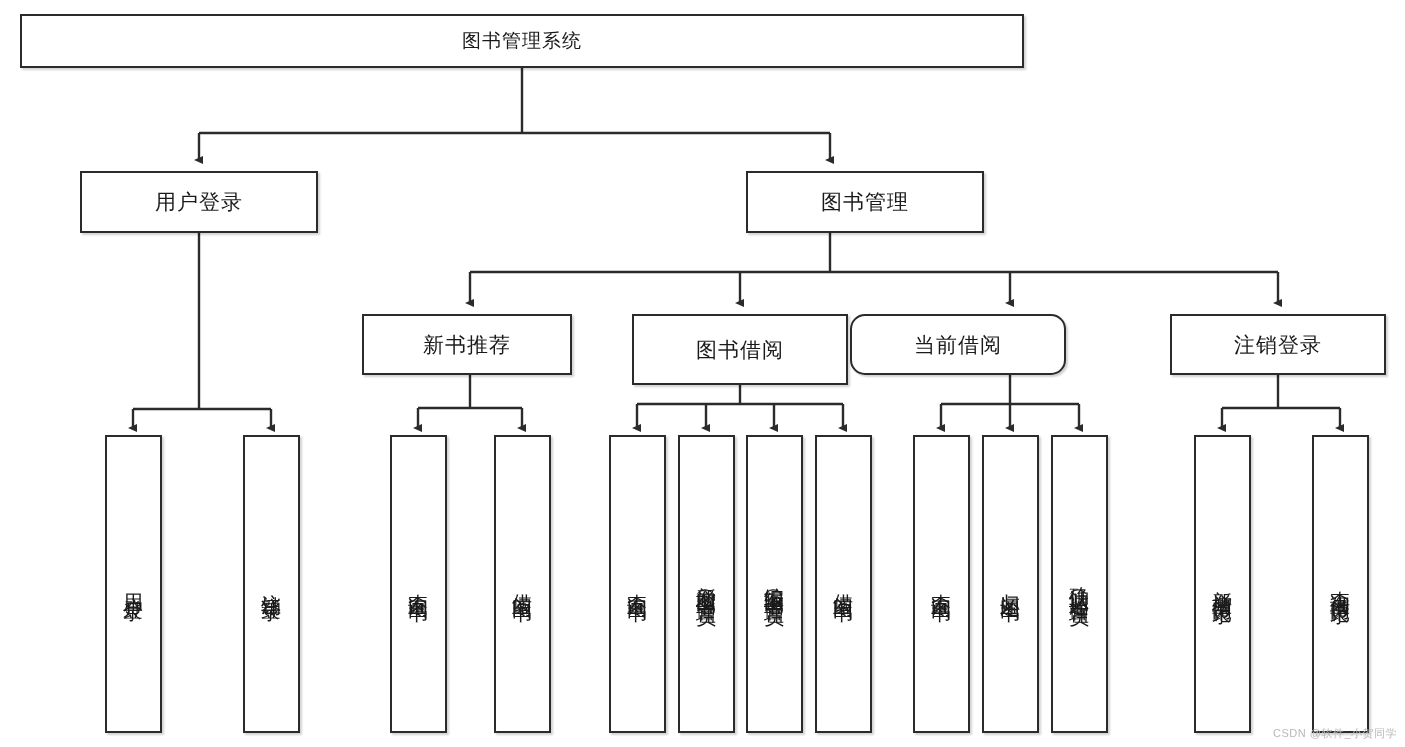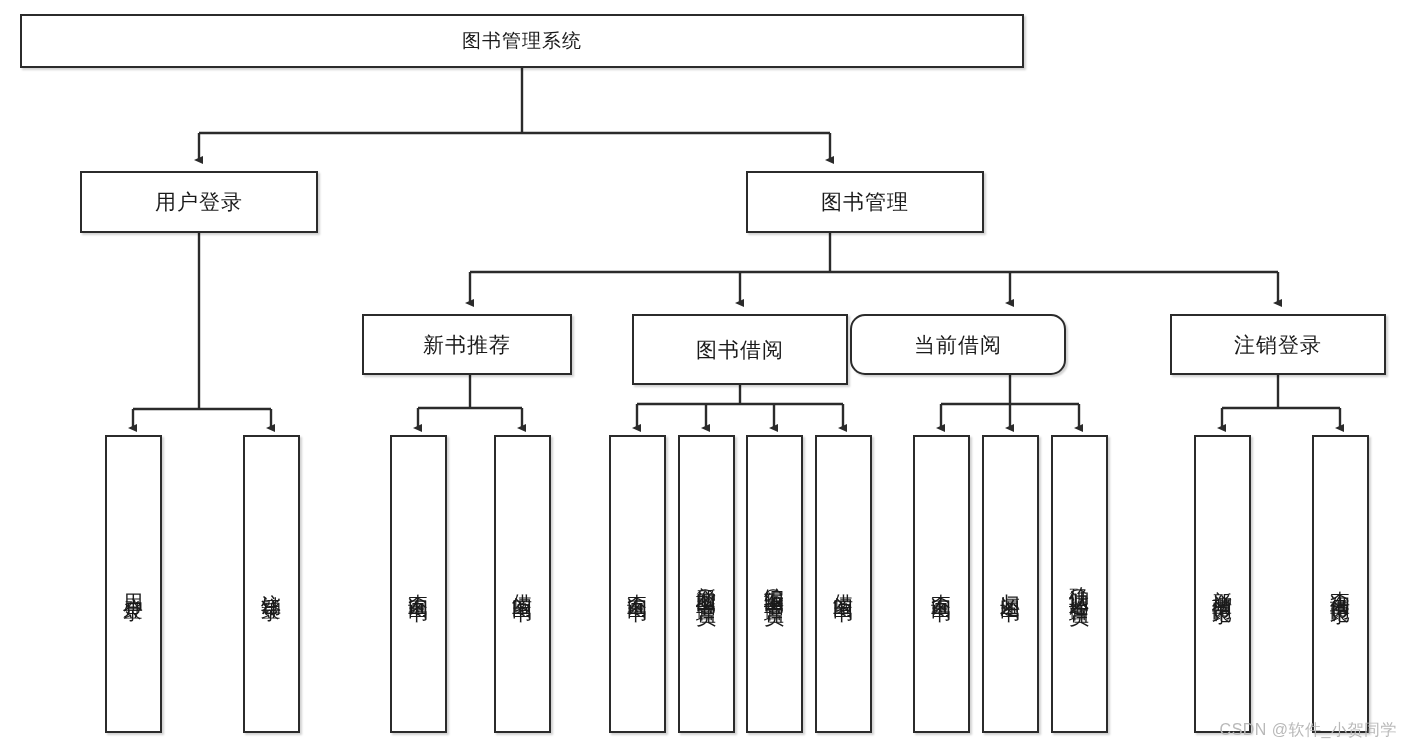--- a/index.html
+++ b/index.html
@@ -52,21 +52,21 @@
     left: 0;
     top: 0;
     width: 1405px;
     height: 747px;
     pointer-events: none;
   }
   .watermark {
     position: absolute;
     right: 8px;
     bottom: 6px;
-    font-size: 16px;
+    font-size: 11px;
     color: #b9b9b9;
     letter-spacing: 0.5px;
     white-space: nowrap;
   }
 </style>
 </head>
 <body>
 
 <div id="canvas">
 

